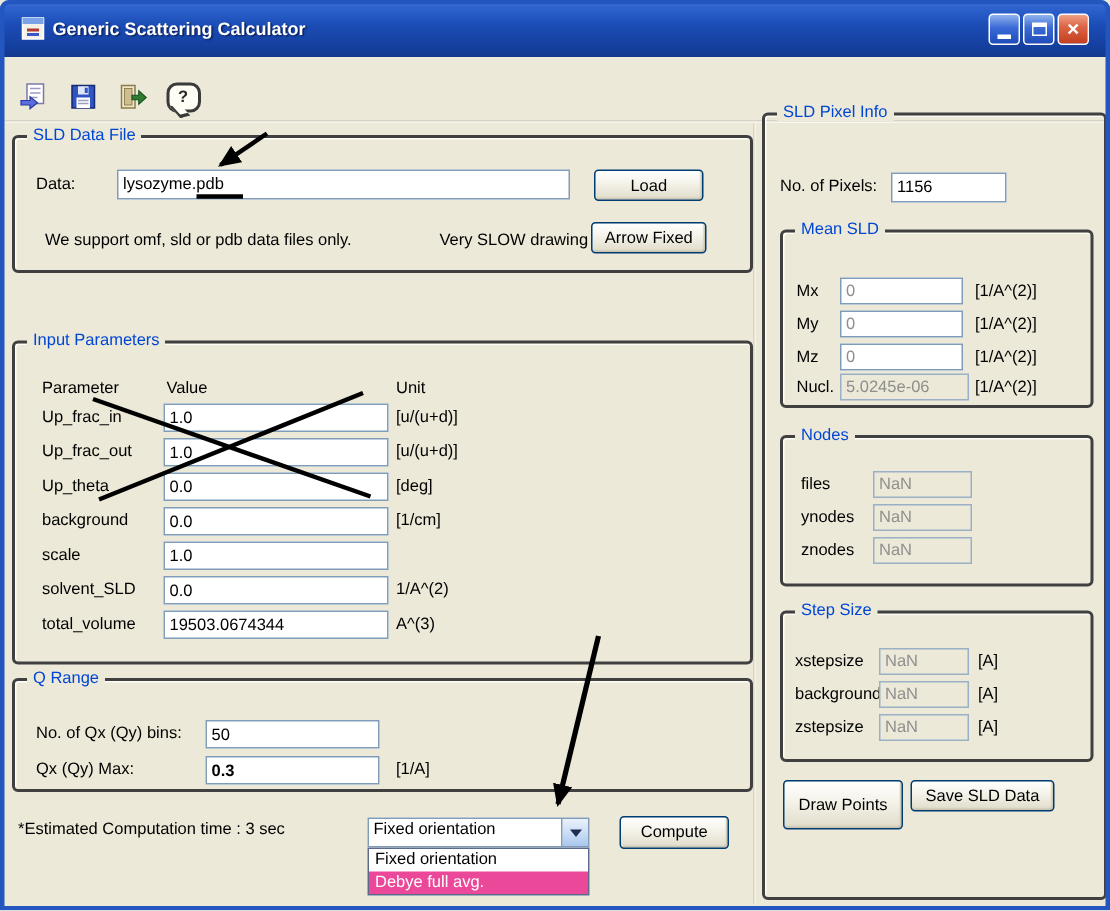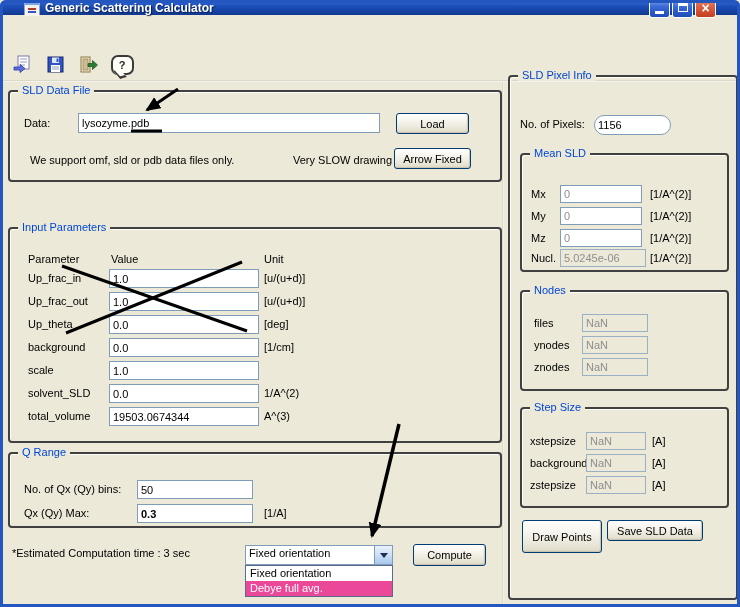--- a/index.html
+++ b/index.html
@@ -1,23 +1,23 @@
 <!DOCTYPE html>
 <html><head>
 <meta charset="utf-8">
 <style>
   body{margin:0;background:#fff}
   .frame{position:relative;width:740px;height:607px;background:#ECE9D8;overflow:hidden;
          font-family:"Liberation Sans",sans-serif;font-size:11px;color:#000}
   .border-overlay{position:absolute;inset:0;border:3px solid #2456c0;border-radius:6px 6px 0 0;
          pointer-events:none;z-index:90}
   
-  .titlebar{position:absolute;left:0;top:0;width:100%;height:15px;box-sizing:border-box;
+  .titlebar{position:absolute;left:0;top:0;width:100%;height:38px;box-sizing:border-box;
          background:linear-gradient(180deg,#5a8ae0 0%,#2e63cf 12%,#1b4cb5 45%,#143f9e 82%,#12398f 100%);
-         border-radius:6px 6px 0 0;display:flex;align-items:center;padding:0 24px;z-index:5}
+         border-radius:6px 6px 0 0;display:flex;align-items:center;padding:0 14px;z-index:5}
   .title-text{color:#fff;font-weight:bold;font-size:12px;margin-left:5px;text-shadow:1px 1px 1px #0a1e56}
   .win-buttons{margin-left:auto;display:flex;gap:2px}
   .win-btn{width:21px;height:21px;border-radius:3px;border:1px solid #fff;box-sizing:border-box;
          display:flex;align-items:center;justify-content:center;cursor:default}
   .win-btn.bl{background:linear-gradient(180deg,#8fb2ee,#3a6ad6 45%,#1e4cb8)}
   .win-btn.rd{background:linear-gradient(180deg,#f0a086,#dd6547 40%,#c33f1f)}
   .min-glyph{width:9px;height:3px;background:#fff;margin-top:10px}
   .max-glyph{width:10px;height:9px;border:1px solid #fff;border-top:3px solid #fff;box-sizing:border-box}
   .close-glyph{color:#fff;font-weight:bold;font-size:14px;line-height:1}
   
@@ -188,21 +188,21 @@
   </div>
   <div class="droplist">
     <div class="drop-item">Fixed orientation</div>
     <div class="drop-item hl">Debye full avg.</div>
   </div>
   <div class="btn" style="left:413px;top:544px;width:73px;height:22px">Compute</div>
 
   <div class="group" style="left:508px;top:75px;width:226px;height:521px">
     <span class="gtitle">SLD Pixel Info</span>
     <span class="lbl" style="left:10px;top:41px">No. of Pixels:</span>
-    <input class="tb" style="left: 84px; top: 38px; width: 77px; height: 20px; border-radius: 10px;" readonly="" value="1156">
+    <input class="tb" style="left: 84px; top: 38px; width: 77px; height: 20px;" readonly="" value="1156">
 
     <div class="group" style="left:10px;top:76px;width:205px;height:115px">
       <span class="gtitle">Mean SLD</span>
       <span class="lbl" style="left:9px;top:33px">Mx</span>
       <input class="tb ro" style="left: 38px; top: 30px; width: 82px; height: 18px;" readonly="" value="0">
       <span class="lbl" style="left:128px;top:33px">[1/A^(2)]</span>
       <span class="lbl" style="left:9px;top:55px">My</span>
       <input class="tb ro" style="left: 38px; top: 52px; width: 82px; height: 18px;" readonly="" value="0">
       <span class="lbl" style="left:128px;top:55px">[1/A^(2)]</span>
       <span class="lbl" style="left:9px;top:77px">Mz</span>

